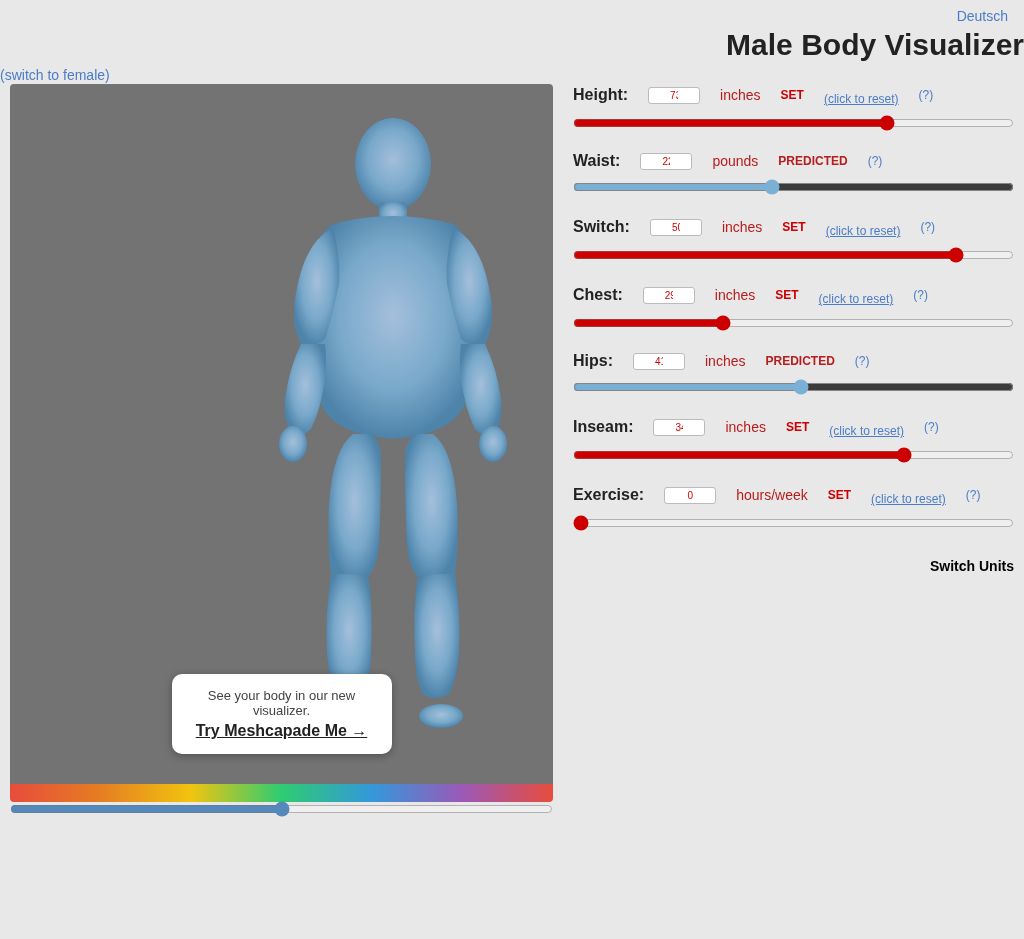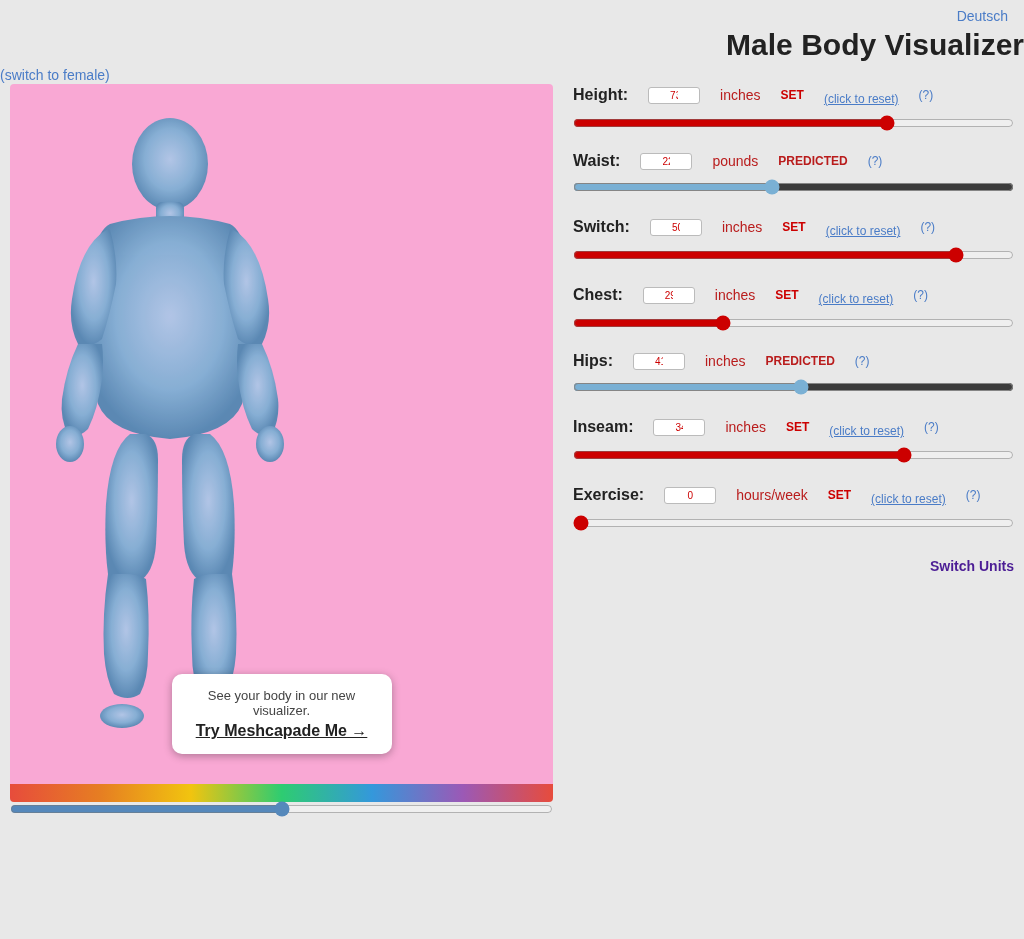--- a/index.html
+++ b/index.html
@@ -48,25 +48,25 @@
     
     .visualizer-panel {
       width: 543px;
       flex-shrink: 0;
       position: relative;
     }
 
     .body-canvas {
       width: 543px;
       height: 700px;
-      background: #f9a8d4;
+      background: #737373;
       border-radius: 4px 4px 0 0;
       display: flex;
       align-items: center;
-      justify-content: flex-start;
+      justify-content: flex-end;
       overflow: hidden;
       position: relative;
     }
 
     
     .body-figure {
       opacity: 0.9;
     }
 
     .promo-box {
@@ -219,21 +219,21 @@
       cursor: pointer;
       background: none;
       border: none;
     }
 
     .switch-units-btn {
       display: block;
       text-align: right;
       font-size: 14px;
       font-weight: bold;
-      color: #4c1d95;
+      color: #000000;
       cursor: pointer;
       margin-top: 6px;
       background: none;
       border: none;
     }
   </style>
 </head>
 <body>
 
 

